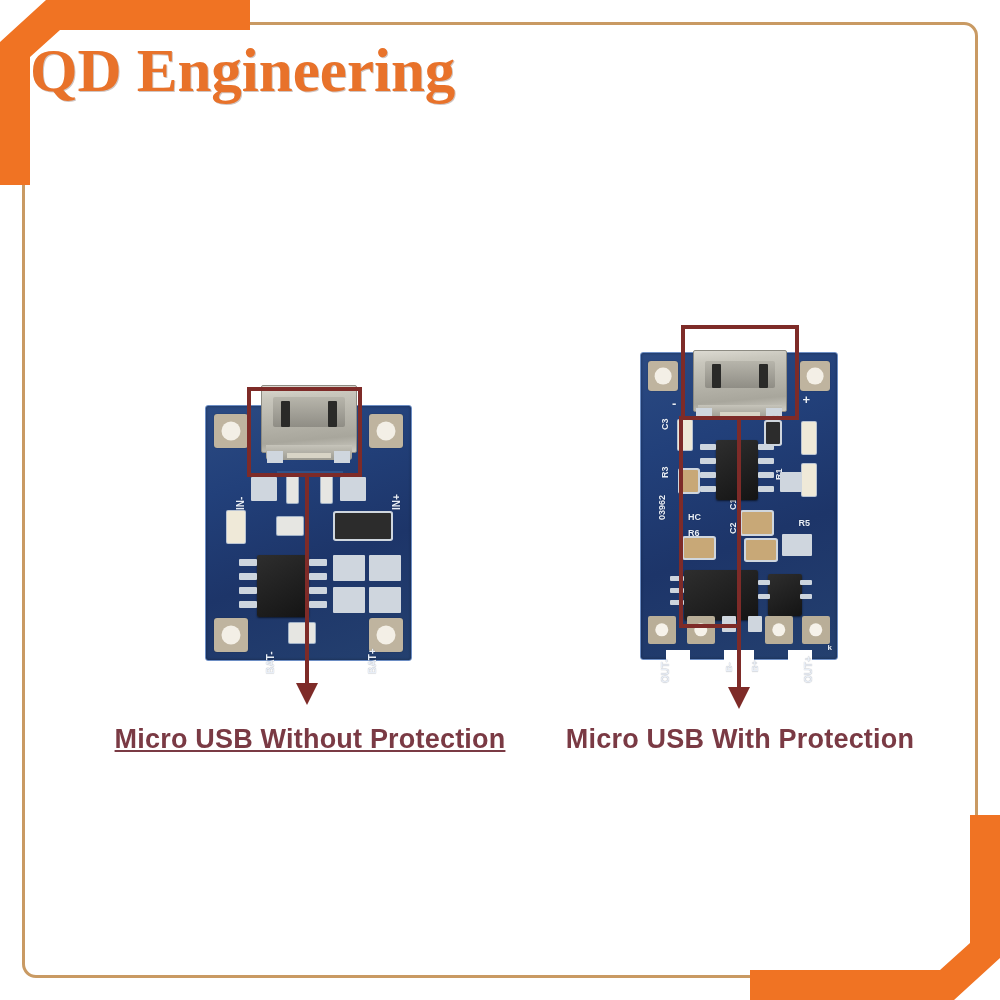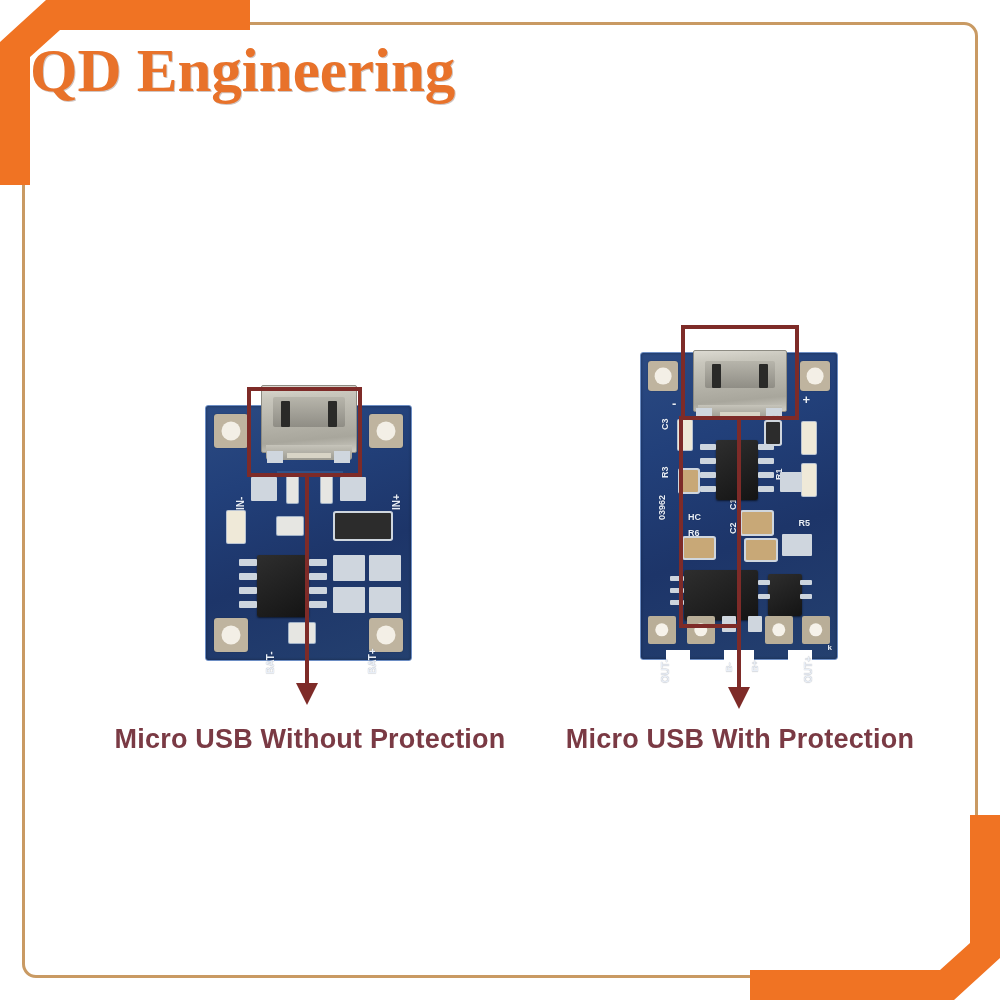--- a/index.html
+++ b/index.html
@@ -30,21 +30,21 @@
 
   
   .caption{
     position:absolute;text-align:center;
     font-family:"Liberation Sans",sans-serif;
     font-weight:bold;font-size:27px;
     color:#7a3a44;white-space:nowrap;
     letter-spacing:.2px;
     filter:blur(.25px);
   }
-  #caption-left{left:60px;top:724px;width:500px;}
+  #caption-left{left:60px;top:724px;width:500px;text-decoration:underline;}
   #caption-right{left:530px;top:724px;width:420px;}
 
   
   .board{position:absolute;}
   .pcb{
     position:absolute;left:0;top:0;width:100%;height:100%;
     background:linear-gradient(160deg,#2b4a82 0%,#22407a 28%,#1d3569 60%,#24406f 100%);
     border:1px solid #6d8ec4;border-radius:3px;box-sizing:border-box;
     box-shadow:0 0 3px rgba(0,0,0,.35) inset;
   }

